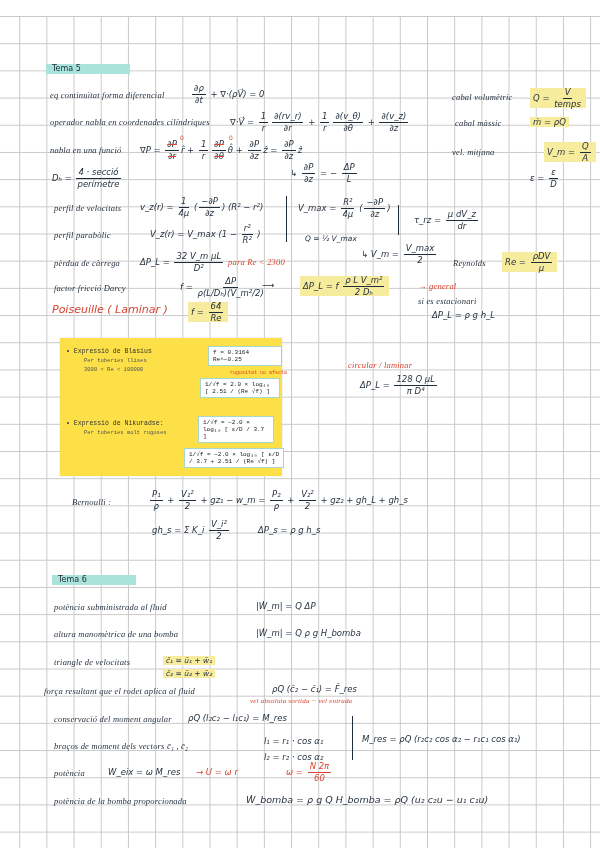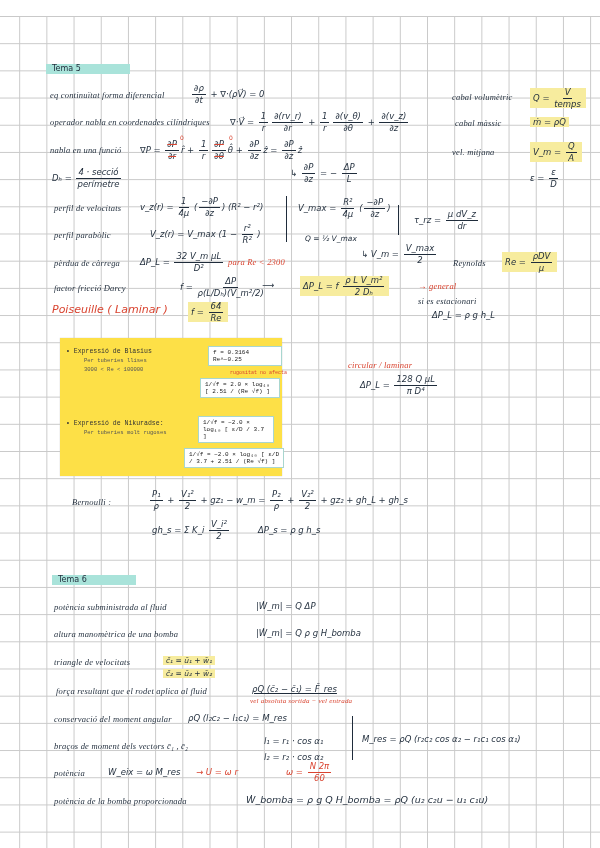--- a/index.html
+++ b/index.html
@@ -237,21 +237,21 @@
   <span class="frac">
       <span class="num">V</span>
       <span class="den">temps</span>
     </span>
 </div>
 <div class="abs hw" style="left:455px;top:118px;">cabal màssic</div>
 <div class="abs eq hl" style="left:530px;top:117px;">
   <span>ṁ =</span> <span>ρQ</span>
 </div>
 <div class="abs hw" style="left:452px;top:147px;">vel. mitjana</div>
-<div class="abs eq hl" style="left:530px;top:142px;">
+<div class="abs eq hl" style="left:544px;top:142px;">
   <span>V_m =</span>
   <span class="frac">
       <span class="num">Q</span>
       <span class="den">A</span>
     </span>
 </div>
 <div class="abs eq" style="left:530px;top:168px;">
   <span>ε =</span>
   <span class="frac">
       <span class="num">ε</span>
@@ -322,22 +322,22 @@
 <div class="abs hw" style="left:54px;top:602px;">potència subministrada al fluid</div>
 <div class="abs eq" style="left:256px;top:601px;">|Ẇ_m| = Q ΔP</div>
 
 <div class="abs hw" style="left:54px;top:629px;">altura manomètrica de una bomba</div>
 <div class="abs eq" style="left:256px;top:628px;">|Ẇ_m| = Q ρ g H_bomba</div>
 
 <div class="abs hw" style="left:54px;top:657px;">triangle de velocitats</div>
 <div class="abs eq hl" style="left:163px;top:656px;font-size:7.5px;">c̄₁ = ū₁ + w̄₁</div>
 <div class="abs eq hl" style="left:163px;top:669px;font-size:7.5px;">c̄₂ = ū₂ + w̄₂</div>
 
-<div class="abs hw" style="left:56px;top:686px;">força resultant que el rodet aplica al fluid</div>
-<div class="abs eq" style="left:252px;top:684px;text-decoration:underline;">ρQ (c̄₂ − c̄₁) = F̄_res</div>
+<div class="abs hw" style="left:44px;top:686px;">força resultant que el rodet aplica al fluid</div>
+<div class="abs eq" style="left:272px;top:684px;">ρQ (c̄₂ − c̄₁) = F̄_res</div>
 <div class="abs hw red" style="left:250px;top:697px;font-size:7px;">vel absoluta sortida − vel entrada</div>
 
 <div class="abs hw" style="left:54px;top:714px;">conservació del moment angular</div>
 <div class="abs eq" style="left:188px;top:713px;">ρQ (l₂c₂ − l₁c₁) = M_res</div>
 
 <div class="abs hw" style="left:54px;top:741px;">braços de moment dels vectors c̄₁ , c̄₂</div>
 <div class="abs eq" style="left:264px;top:736px;">l₁ = r₁ · cos α₁</div>
 <div class="abs eq" style="left:264px;top:752px;">l₂ = r₂ · cos α₂</div>
 <div class="brace" style="left:352px;top:716px;height:44px;"></div>
 <div class="abs eq" style="left:362px;top:734px;">M_res = ρQ (r₂c₂ cos α₂ − r₁c₁ cos α₁)</div>

